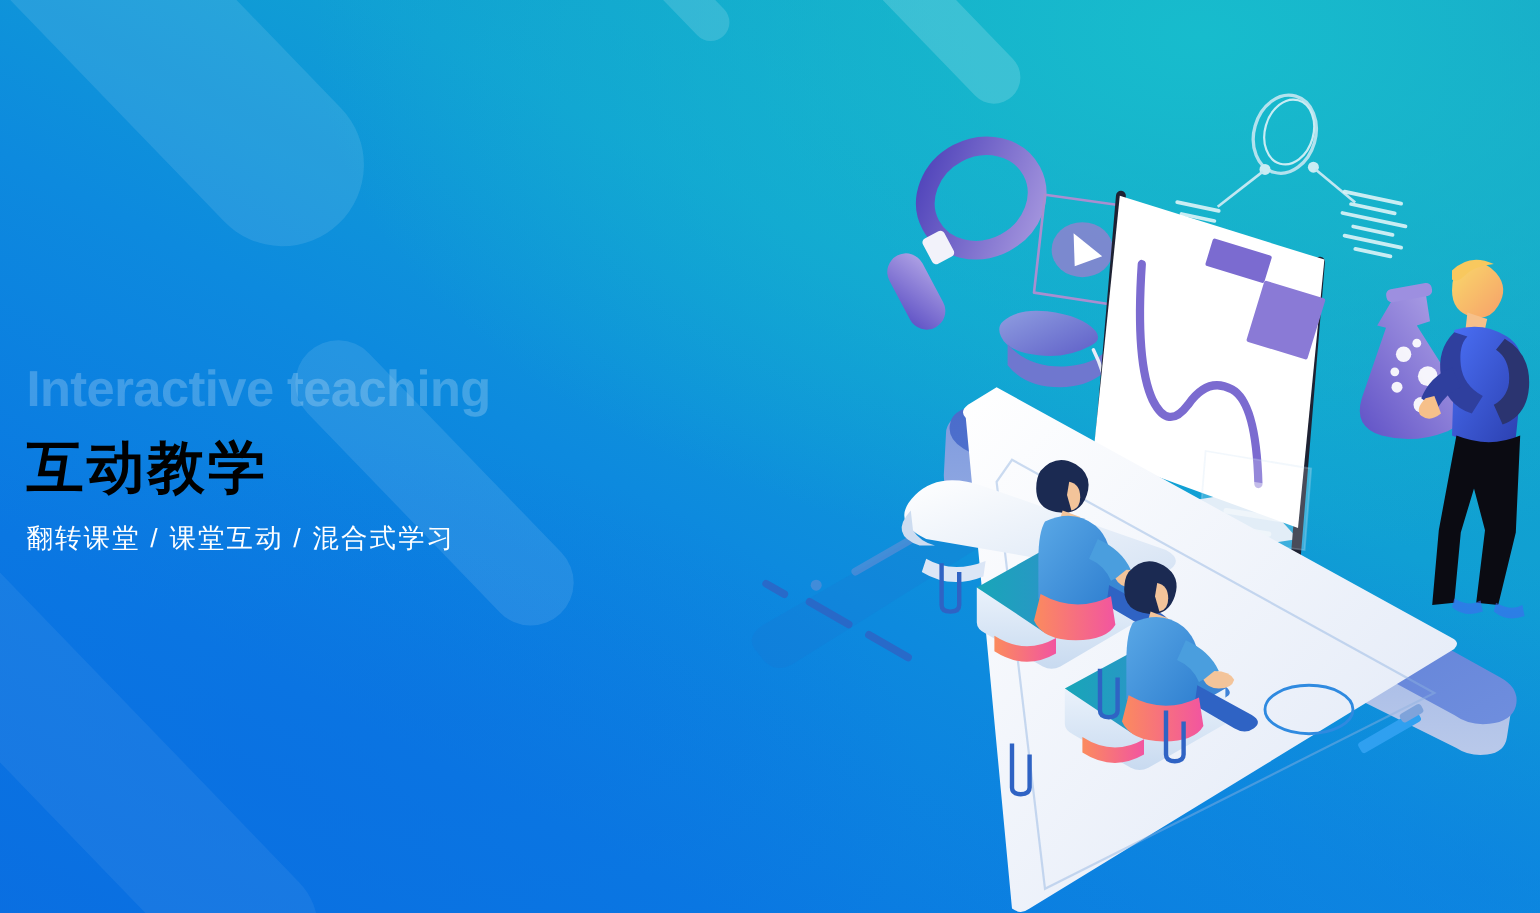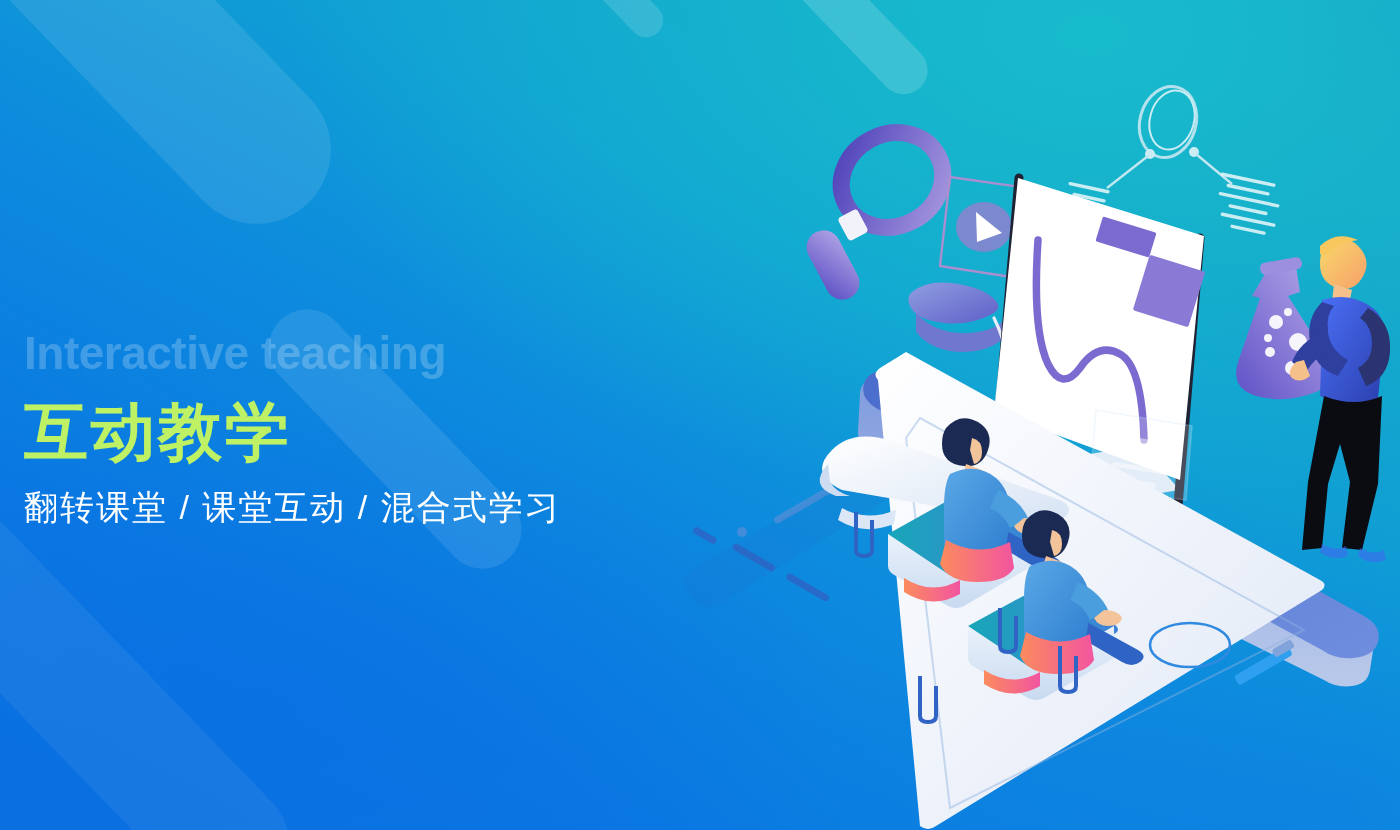--- a/index.html
+++ b/index.html
@@ -24,25 +24,25 @@
   }
   .capsule{position:absolute;border-radius:999px;transform-origin:50% 50%;}
 
   
   #copy{position:absolute;left:24px;top:330px;width:760px;}
   #headline-en{
     font-size:46px;font-weight:700;letter-spacing:-.5px;line-height:1;
     color:rgba(255,255,255,.22);white-space:nowrap;
   }
   #headline-cn{
-    margin-top:24px;font-size:64px;font-weight:700;color:#bef264;
+    margin-top:24px;font-size:52px;font-weight:700;color:#000000;
     letter-spacing:3px;line-height:1;
   }
   #subhead{
-    margin-top:26px;font-size:34px;color:#fff;letter-spacing:2px;
+    margin-top:26px;font-size:24px;color:#fff;letter-spacing:2px;
     font-weight:400;line-height:1;
   }
 
   
   #art{position:absolute;left:620px;top:60px;width:780px;height:760px;}
   #art svg{display:block;width:100%;height:100%;overflow:visible;}
 </style>
 </head>
 <body>
 

